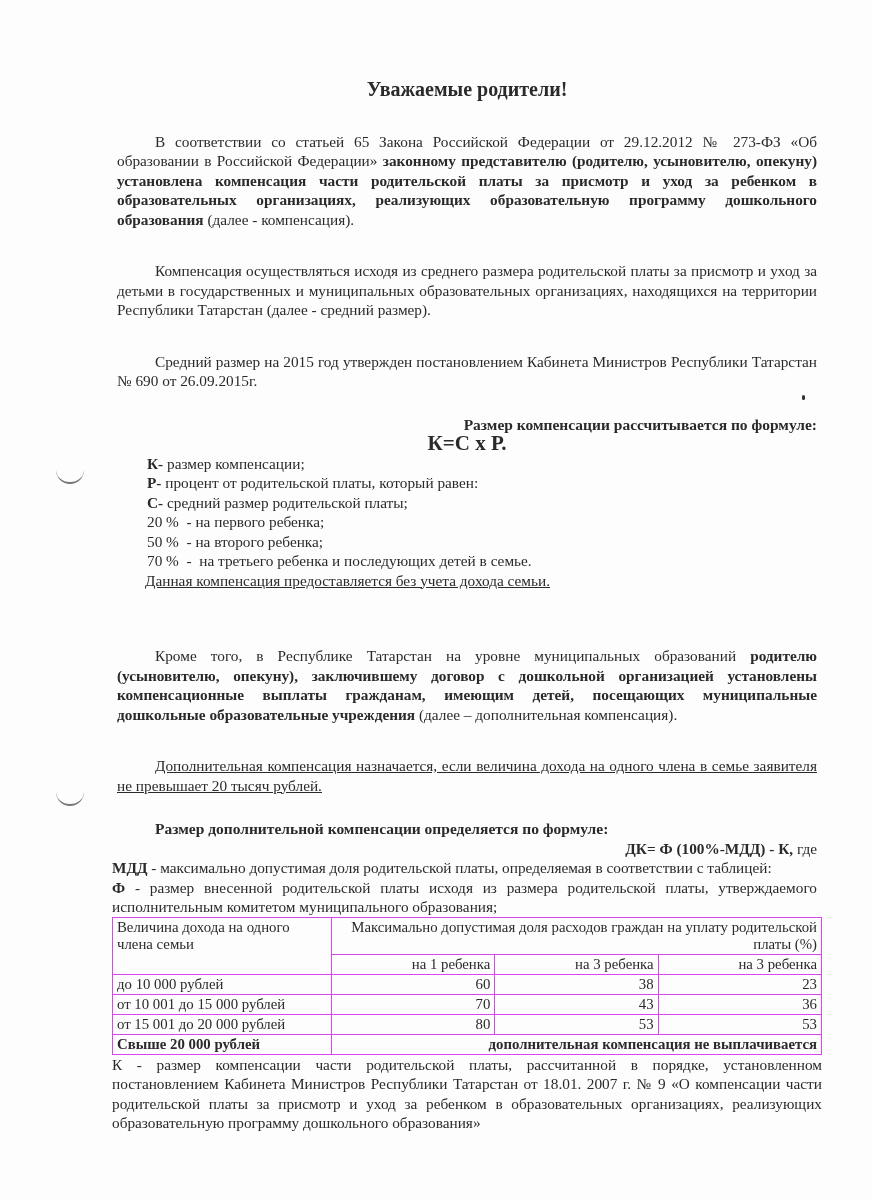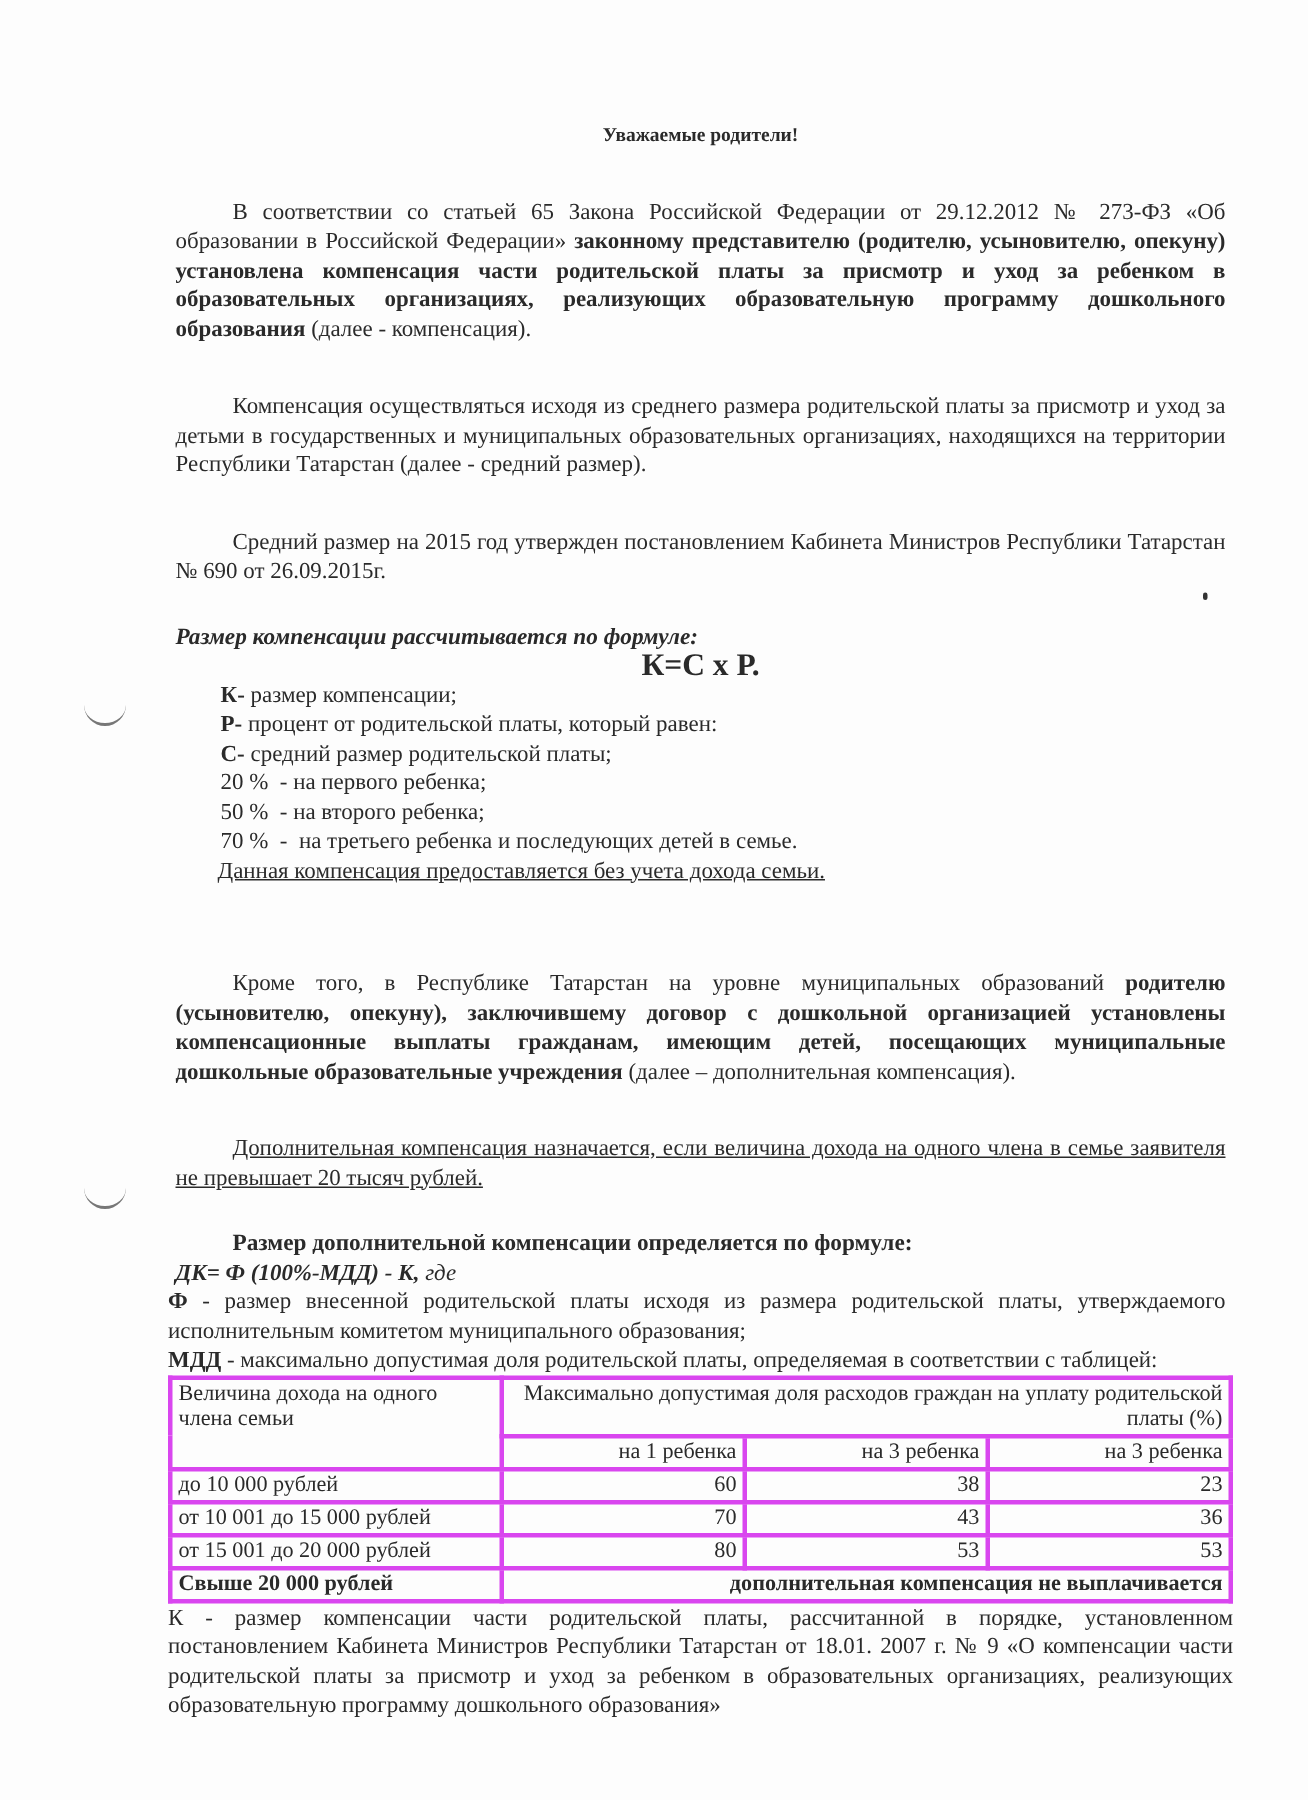--- a/index.html
+++ b/index.html
@@ -1,32 +1,32 @@
 <!DOCTYPE html>
 <html><head>
 <meta charset="utf-8">
 <style>
   html, body { margin: 0; padding: 0; }
   body {
     width: 872px; height: 1200px; background: #fdfdfd; position: relative; overflow: hidden;
     font-family: "Liberation Serif", serif; color: #2a2a2a;
   }
   .page { position: absolute; left: 117px; top: 80px; width: 700px; font-size: 15.3px; line-height: 19.5px; }
-  .title { text-align: center; font-weight: bold; font-size: 13px; margin: 0 0 20px 0; }
+  .title { text-align: center; font-weight: bold; font-size: 20px; margin: 0 0 20px 0; }
   p { margin: 0; text-align: justify; }
   .indent { text-indent: 38px; margin-top: 32px; }
   b { font-weight: bold; }
   .gap { height: 24px; }
-  .center { text-align: left; font-style: italic; }
+  .center { text-align: right; }
   .sub-head { font-weight: bold; font-size: 15.5px; }
   .formula { text-align: center; font-weight: bold; font-size: 21px; }
   .def { margin-left: 30px; }
   .u { text-decoration: underline; }
   table { border-collapse: collapse; width: 710px; margin-left: -5px; font-size: 14.8px; line-height: 17px; }
-  td { border: 3px solid #d946ef; padding: 1px 4px; vertical-align: top; }
+  td { border: 1px solid #d946ef; padding: 1px 4px; vertical-align: top; }
   td.c { text-align: right; }
   .hole { position: absolute; left: 56px; width: 28px; height: 14px; border-bottom: 2px solid #777; border-radius: 0 0 14px 14px; }
   .speck { position: absolute; width: 3px; height: 5px; background: #333; border-radius: 2px; }
 </style>
 </head>
 <body>
 
 <div class="hole" style="top:468px;"></div>
 <div class="hole" style="top:790px;"></div>
 <div class="speck" style="left:802px; top:395px;"></div>
@@ -54,22 +54,22 @@
 
   <div class="gap"></div>
   <p class="indent"><span>Кроме того, в Республике Татарстан на уровне муниципальных образований </span><b>родителю (усыновителю, опекуну), заключившему договор с дошкольной организацией установлены компенсационные выплаты гражданам, имеющим детей, посещающих муниципальные дошкольные образовательные учреждения</b><span> (далее – дополнительная компенсация).</span></p>
   <p class="indent"><span class="u">Дополнительная компенсация назначается, если величина дохода на одного члена в семье  заявителя не превышает 20 тысяч рублей.</span></p>
 
   <div class="gap"></div>
   <div class="sub-head" style="margin-left:38px;">Размер дополнительной компенсации определяется по формуле:</div>
   <div class="center"><b>ДК= Ф (100%-МДД) - К,</b><span> где</span></div>
 
   <div style="margin-left:-5px;">
+    <p><b>МДД</b><span> - максимально допустимая доля  родительской платы, определяемая в соответствии с таблицей:</span></p>
     <p><b>Ф</b><span> - размер внесенной родительской платы исходя из размера родительской платы, утверждаемого исполнительным комитетом муниципального образования;</span></p>
-    <p><b>МДД</b><span> - максимально допустимая доля  родительской платы, определяемая в соответствии с таблицей:</span></p>
   </div>
 
   <table>
     <tbody>
         <tr>
       <td rowspan="2" style="width:210px;">Величина дохода на одного члена семьи</td>
       <td colspan="3" class="c">Максимально допустимая  доля  расходов граждан на уплату родительской платы  (%)</td>
     </tr>
     <tr>
       <td class="c">на 1 ребенка</td>

